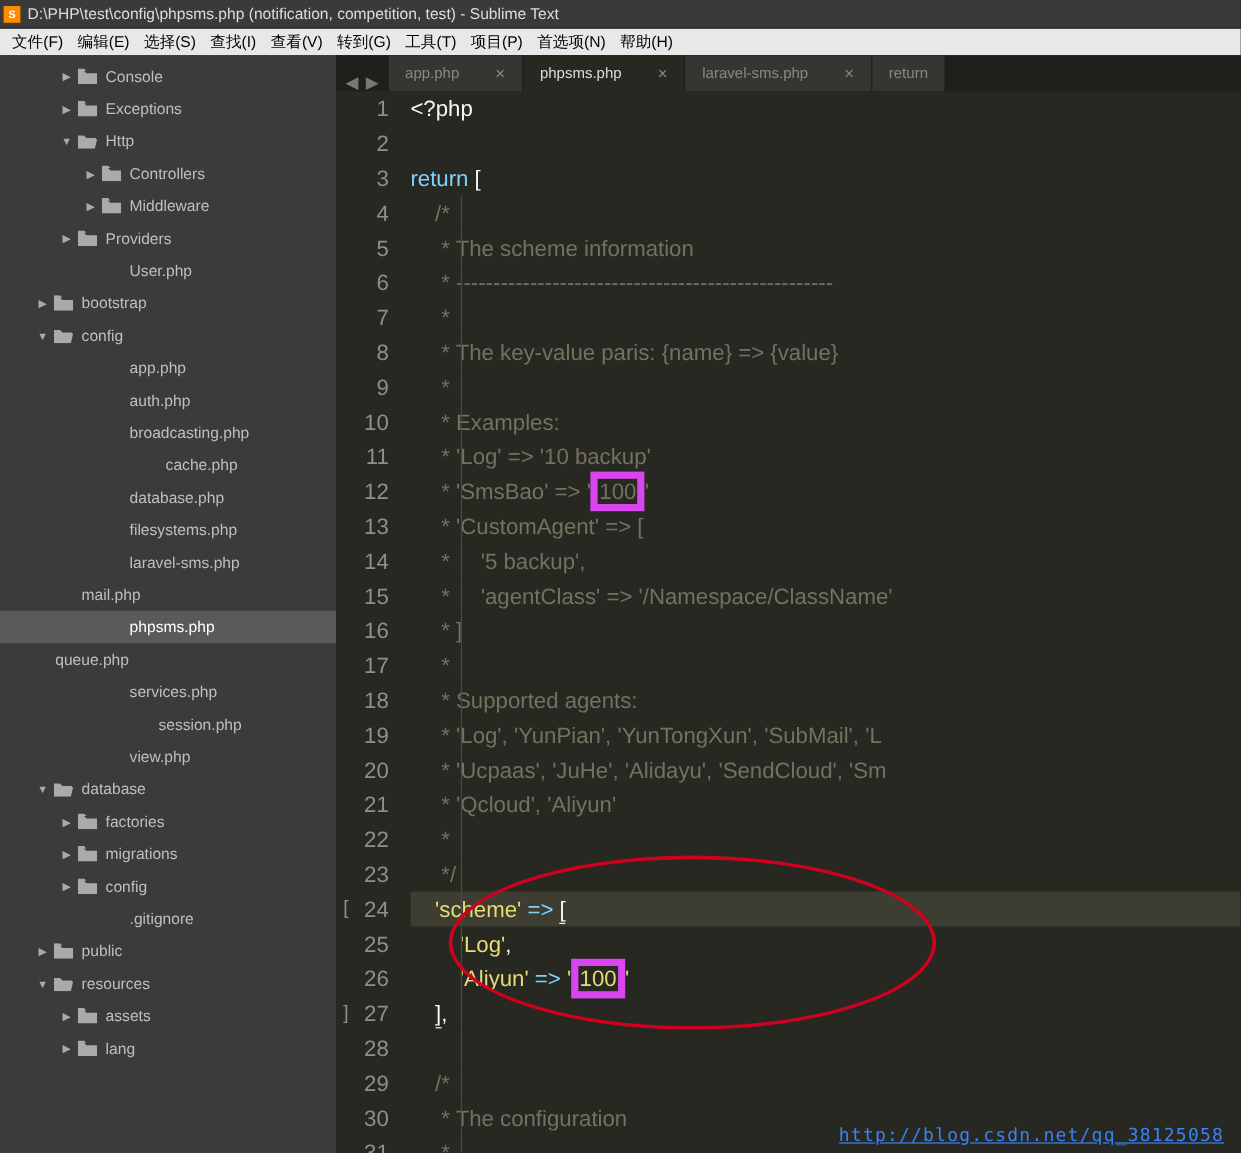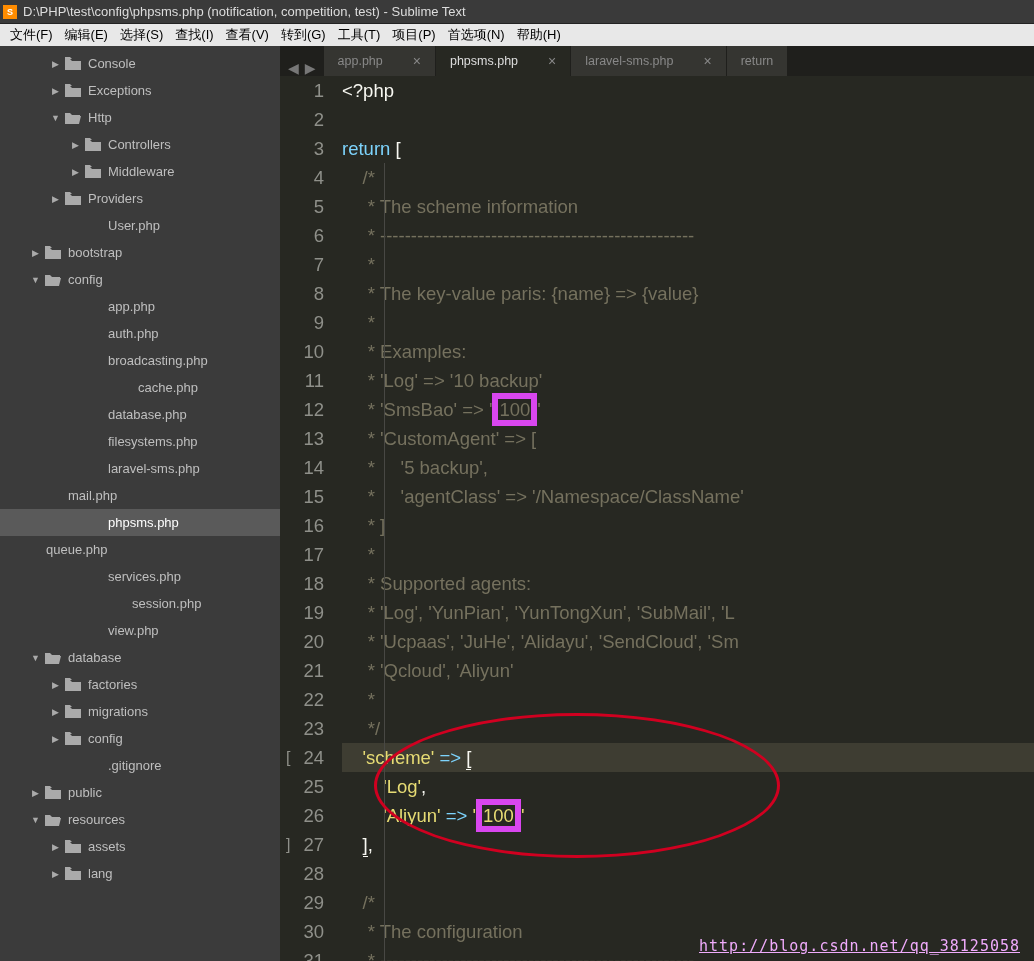--- a/index.html
+++ b/index.html
@@ -41,21 +41,21 @@
 .code { flex:1; color:#f8f8f2; white-space:pre; overflow:hidden; }
 .code .line { height:29px; position:relative; }
 .code .line.cur { background:#3e3d32; }
 .code .guide { position:absolute; left:0; top:0; bottom:0; border-left:1px solid #484844; }
 
 .kw-red{color:#7dd3fc;} .kw-str{color:#e6db74;} .kw-cmt{color:#75715e;} .kw-op{color:#f8f8f2;}
 .hl-box{border:6px solid #d946ef; padding:0 1px;}
 .under{border-bottom:1px solid #f8f8f2; padding-bottom:1px;}
 
 .ellipse { position:absolute; border:3px solid #d00020; border-radius:50%; pointer-events:none; }
-.watermark { position:absolute; bottom:6px; right:14px; color:#f0abfc; font-size:15px; font-family:Consolas,monospace; letter-spacing:1px; text-decoration:underline; }
+.watermark { position:absolute; bottom:6px; right:14px; color:#3b82f6; font-size:15px; font-family:Consolas,monospace; letter-spacing:1px; text-decoration:underline; }
 
 svg.fclosed path{fill:#aaa;}
 svg.fopen path{fill:#aaa;}
 </style>
 </head>
 <body>
 
 <div class="titlebar">
   <span class="app-icon">S</span>
   <span>D:\PHP\test\config\phpsms.php (notification, competition, test) - Sublime Text</span>

